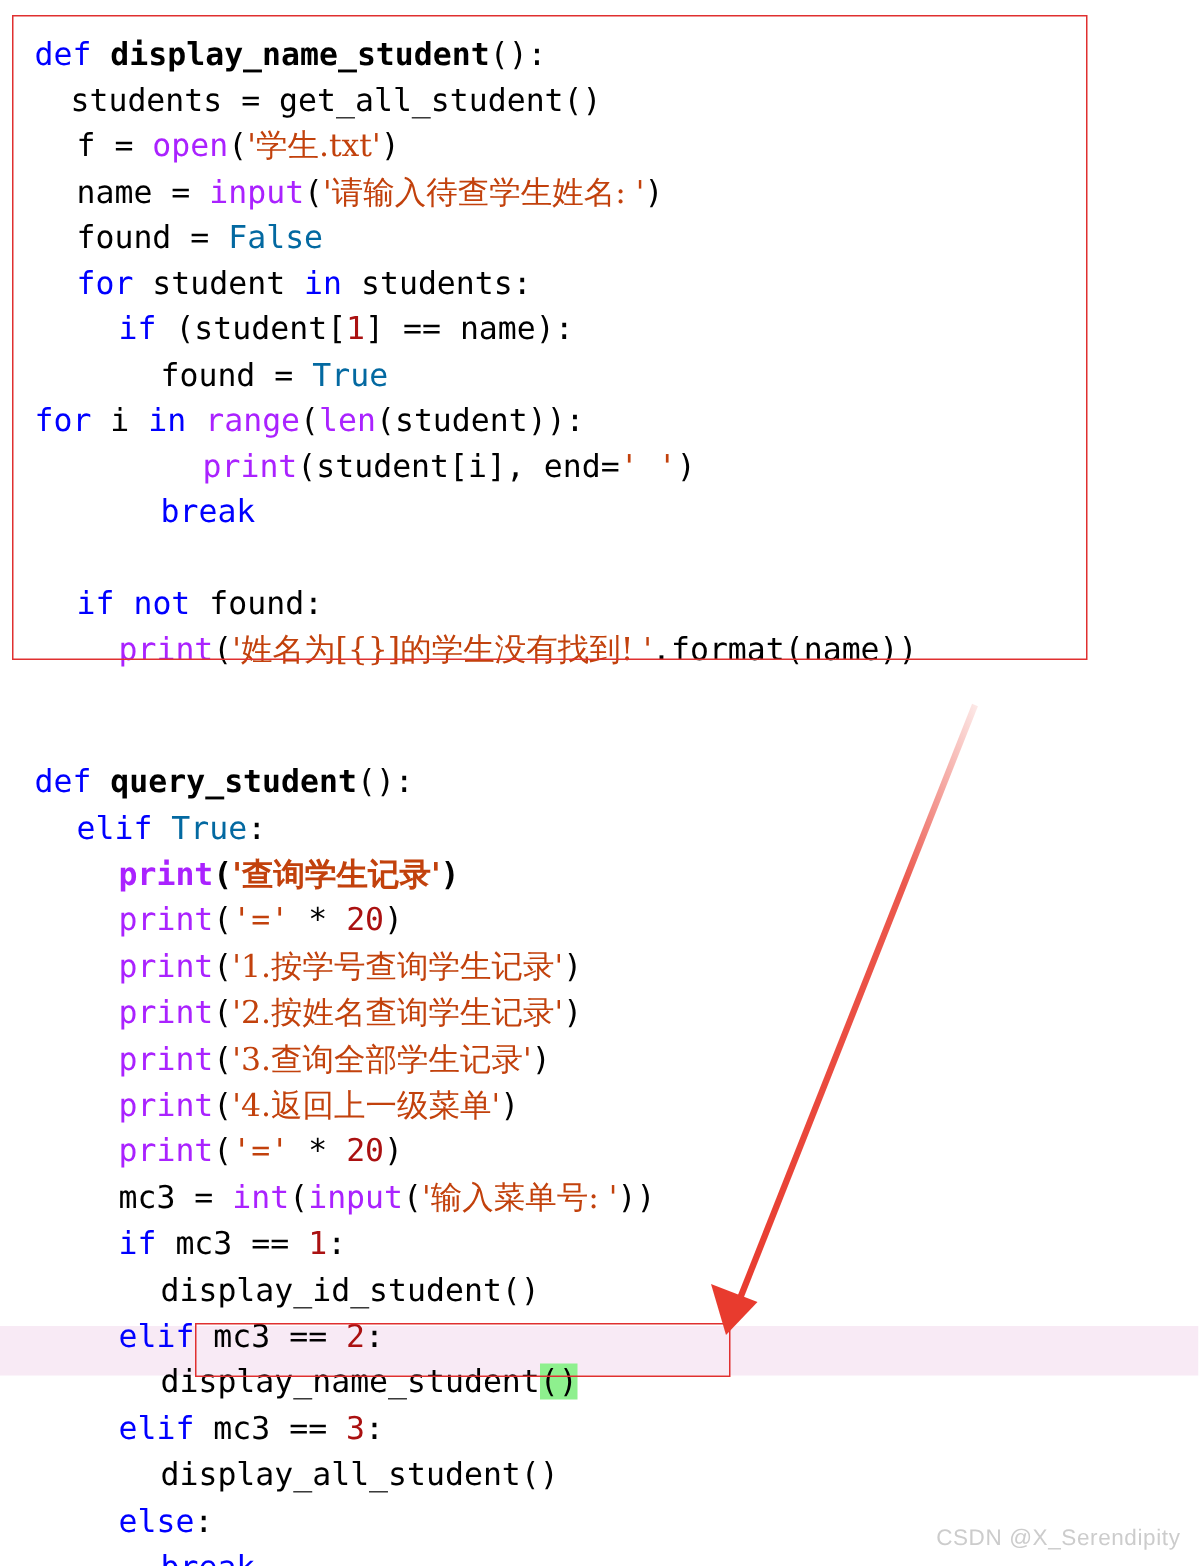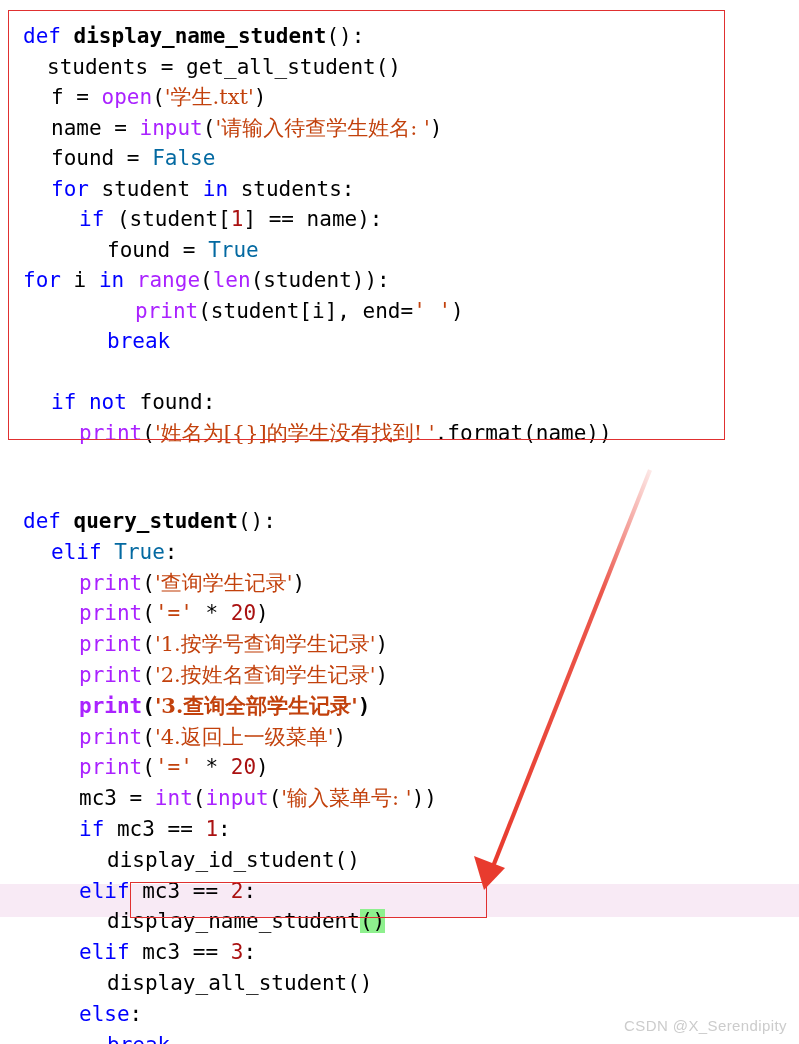--- a/index.html
+++ b/index.html
@@ -117,25 +117,25 @@
       <div class="code-line" style="top: 264px; "><span class="kw">for</span><span class="pn"> i </span><span class="kw">in</span><span class="pn"> </span><span class="bi">range</span><span class="pn">(</span><span class="bi">len</span><span class="pn">(student)):</span></div>
       <div class="code-line" style="top: 294.5px; padding-left: 112px;"><span class="bi">print</span><span class="pn">(student[i], end=</span><span class="str">' '</span><span class="pn">)</span></div>
       <div class="code-line" style="top: 325px; padding-left: 84px;"><span class="kw">break</span></div>
       <div class="code-line" style="top: 355.5px; padding-left: 0px;"></div>
       <div class="code-line" style="top: 386px; padding-left: 28px;"><span class="kw">if</span><span class="pn"> </span><span class="kw">not</span><span class="pn"> found:</span></div>
       <div class="code-line" style="top: 416.5px; padding-left: 56px;"><span class="bi">print</span><span class="pn">(</span><span class="str cjk">'姓名为[{}]的学生没有找到! '</span><span class="pn">.format(name))</span></div>
     </div>
   <div id="block2">
       <div class="code-line" style="top: 505px; padding-left: 0px;"><span class="kw">def </span><span class="fn">query_student</span><span class="pn">():</span></div>
       <div class="code-line" style="top: 535.8px; padding-left: 28px;"><span class="kw">elif</span><span class="pn"> </span><span class="const">True</span><span class="pn">:</span></div>
-      <div class="code-line" style="top: 566.6px; padding-left: 56px;"><span class="bi">print</span><span class="pn">(</span><span class="str cjk">'查询学生记录'</span><span class="pn">)</span></div>
+      <div class="code-line" style="top: 566.6px; padding-left: 56px; font-weight: bold;"><span class="bi">print</span><span class="pn">(</span><span class="str cjk">'查询学生记录'</span><span class="pn">)</span></div>
       <div class="code-line" style="top: 597.4px; padding-left: 56px;"><span class="bi">print</span><span class="pn">(</span><span class="str">'='</span><span class="pn"> * </span><span class="num">20</span><span class="pn">)</span></div>
       <div class="code-line" style="top: 628.2px; padding-left: 56px;"><span class="bi">print</span><span class="pn">(</span><span class="str cjk">'1.按学号查询学生记录'</span><span class="pn">)</span></div>
       <div class="code-line" style="top: 659px; padding-left: 56px;"><span class="bi">print</span><span class="pn">(</span><span class="str cjk">'2.按姓名查询学生记录'</span><span class="pn">)</span></div>
-      <div class="code-line" style="top: 689.8px; padding-left: 56px; font-weight: bold;"><span class="bi">print</span><span class="pn">(</span><span class="str cjk">'3.查询全部学生记录'</span><span class="pn">)</span></div>
+      <div class="code-line" style="top: 689.8px; padding-left: 56px;"><span class="bi">print</span><span class="pn">(</span><span class="str cjk">'3.查询全部学生记录'</span><span class="pn">)</span></div>
       <div class="code-line" style="top: 720.6px; padding-left: 56px;"><span class="bi">print</span><span class="pn">(</span><span class="str cjk">'4.返回上一级菜单'</span><span class="pn">)</span></div>
       <div class="code-line" style="top: 751.4px; padding-left: 56px;"><span class="bi">print</span><span class="pn">(</span><span class="str">'='</span><span class="pn"> * </span><span class="num">20</span><span class="pn">)</span></div>
       <div class="code-line" style="top: 782.2px; padding-left: 56px;"><span class="pn">mc3 = </span><span class="bi">int</span><span class="pn">(</span><span class="bi">input</span><span class="pn">(</span><span class="str cjk">'输入菜单号: '</span><span class="pn">))</span></div>
       <div class="code-line" style="top: 813px; padding-left: 56px;"><span class="kw">if</span><span class="pn"> mc3 == </span><span class="num">1</span><span class="pn">:</span></div>
       <div class="code-line" style="top: 843.8px; padding-left: 84px;"><span class="pn">display_id_student()</span></div>
       <div class="code-line" style="top: 874.6px; padding-left: 56px;"><span class="kw">elif</span><span class="pn"> mc3 == </span><span class="num">2</span><span class="pn">:</span></div>
       <div class="code-line" style="top: 905.4px; padding-left: 84px; text-align: right;"><span class="pn">display_name_student</span><span class="pn green-hl">()</span></div>
       <div class="code-line" style="top: 936.2px; padding-left: 56px;"><span class="kw">elif</span><span class="pn"> mc3 == </span><span class="num">3</span><span class="pn">:</span></div>
       <div class="code-line" style="top: 967px; padding-left: 84px;"><span class="pn">display_all_student()</span></div>
       <div class="code-line" style="top: 997.8px; padding-left: 56px;"><span class="kw">else</span><span class="pn">:</span></div>

